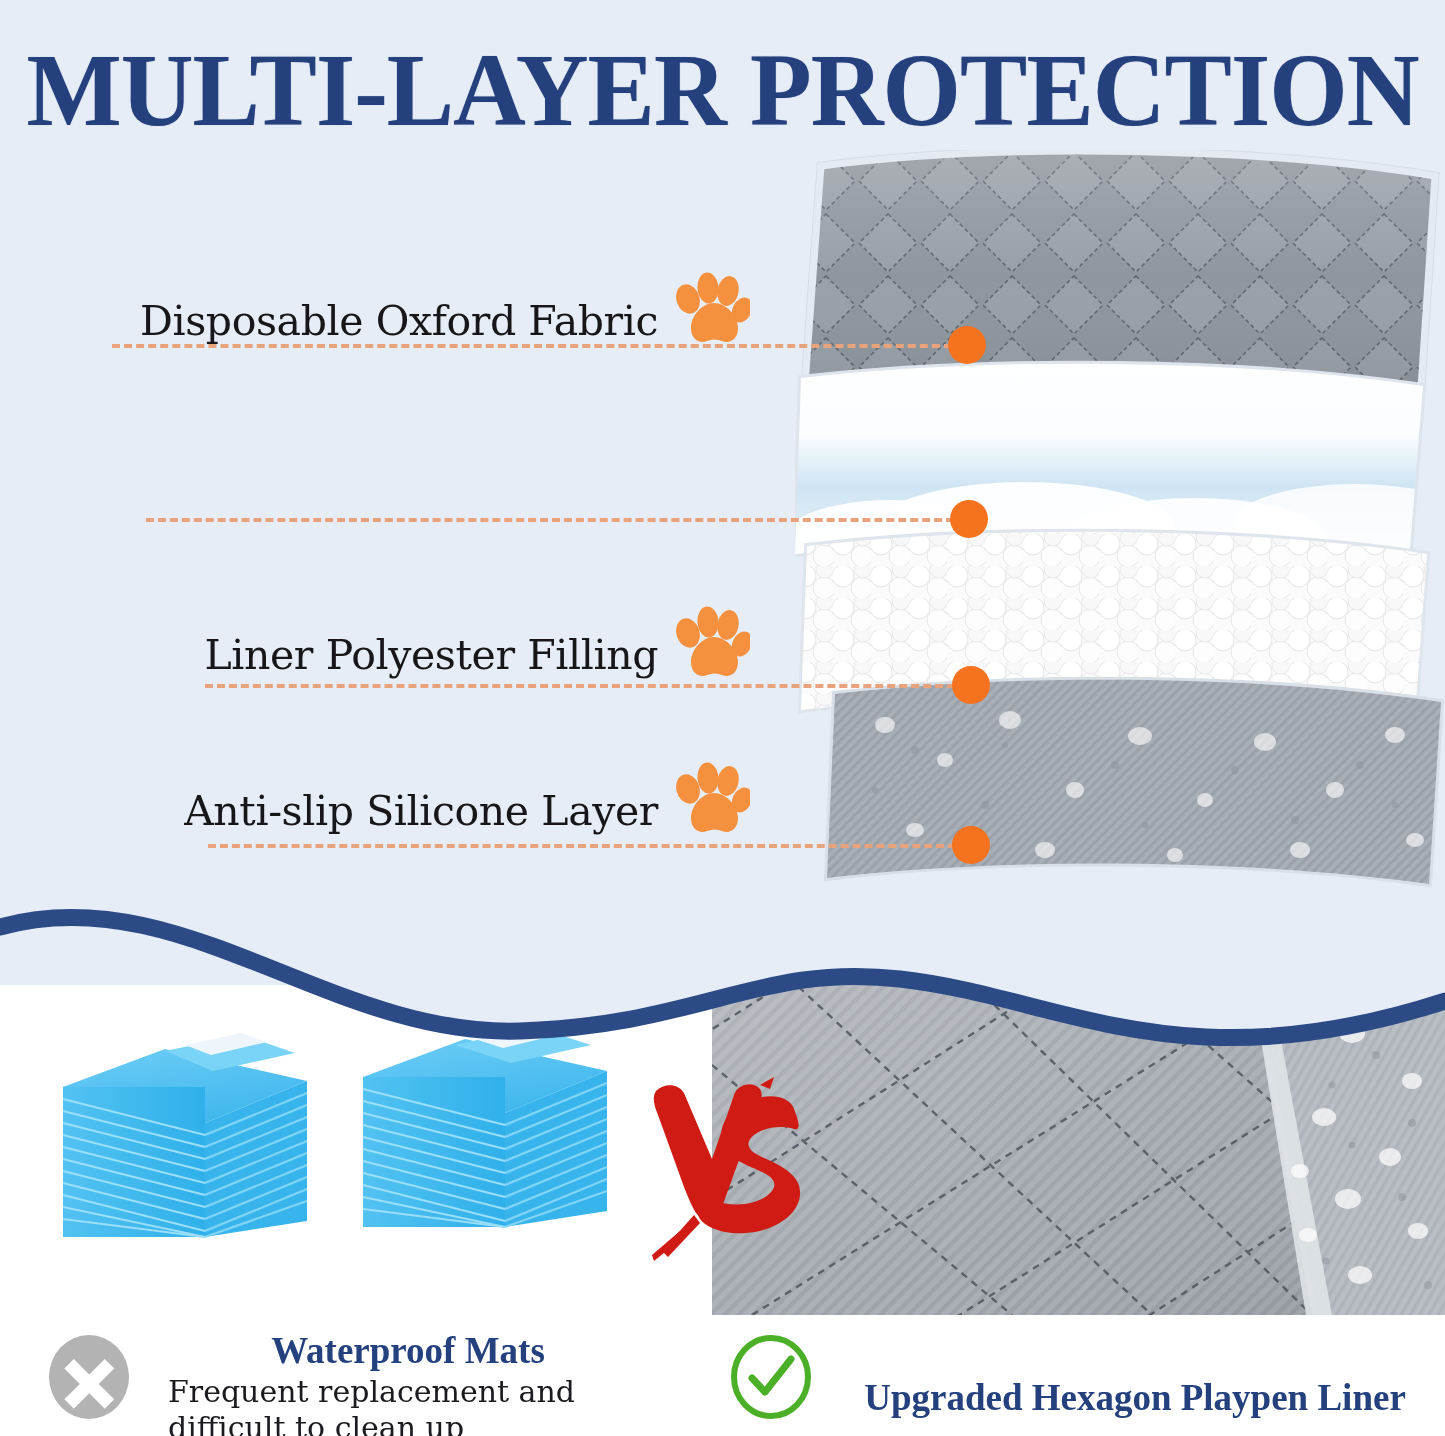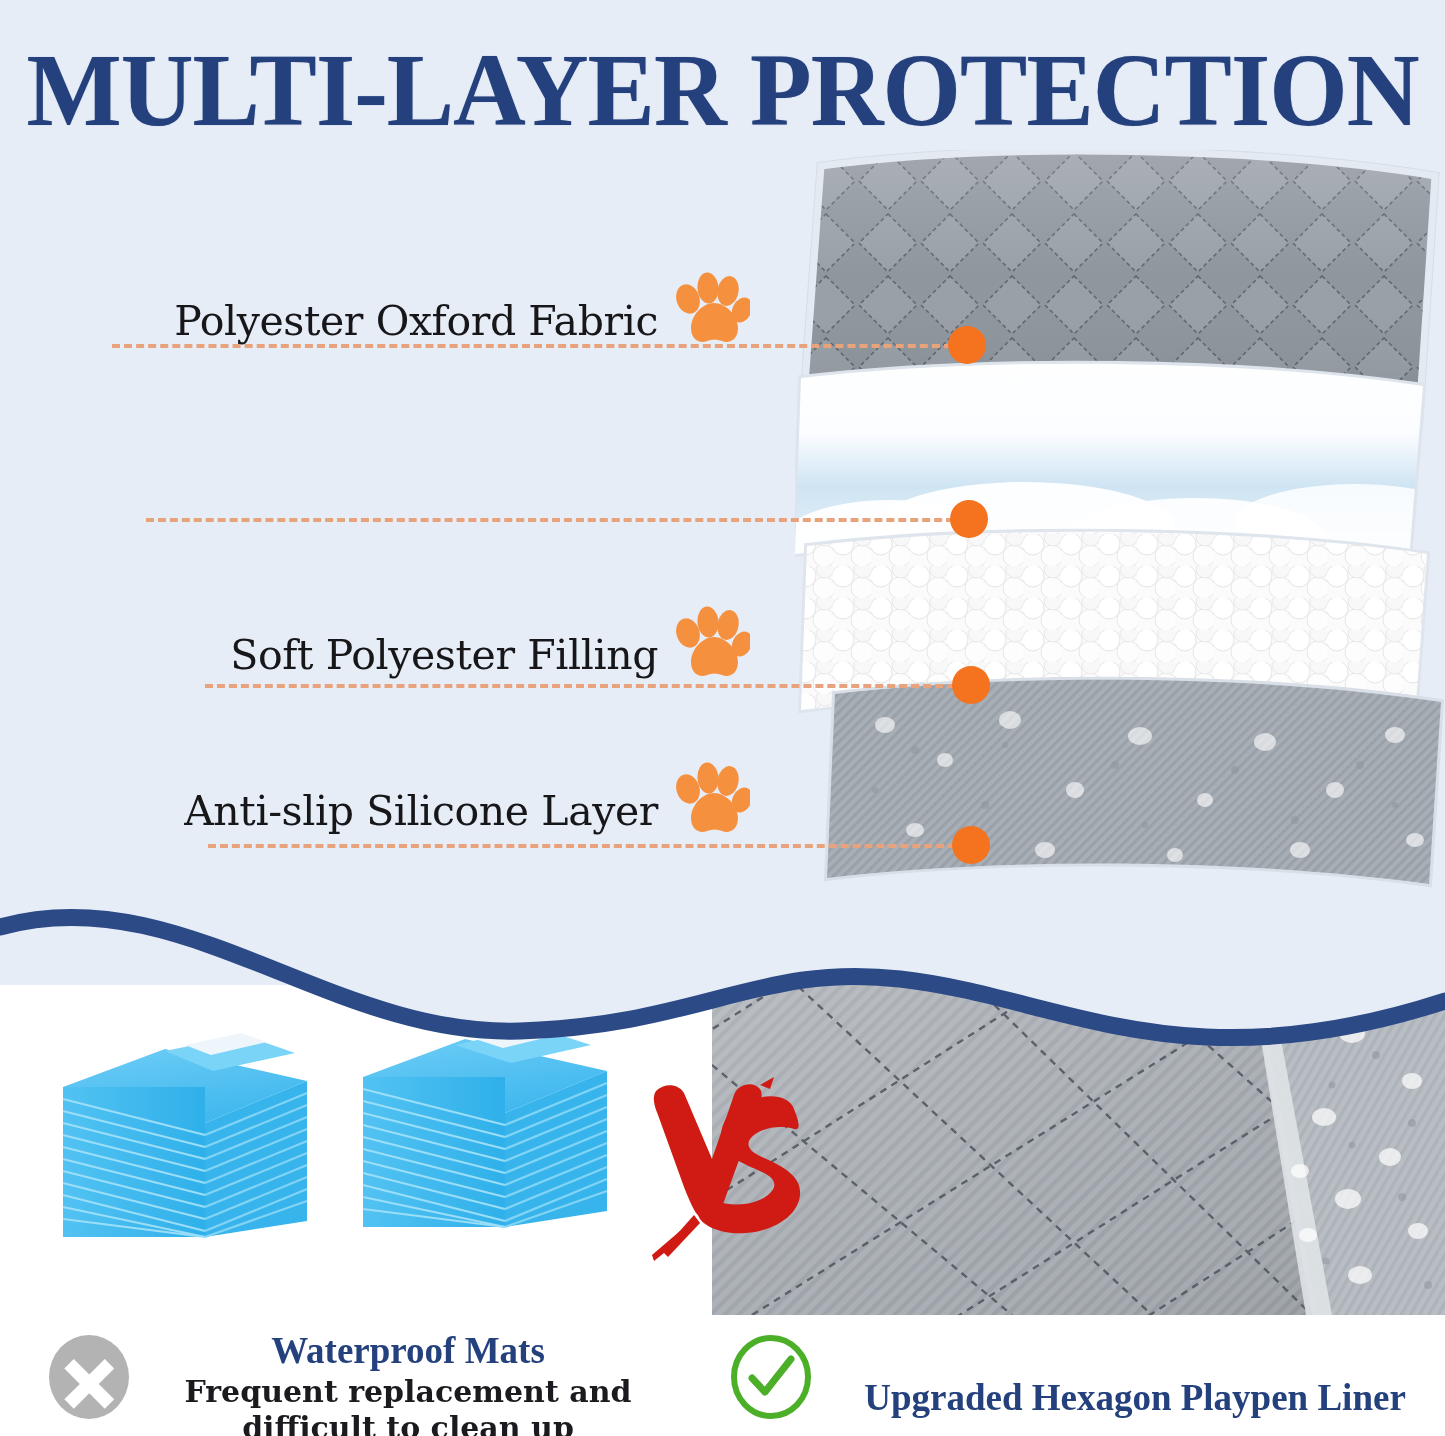--- a/index.html
+++ b/index.html
@@ -73,22 +73,21 @@
     position:absolute;
     font-family:"Liberation Serif", serif;
     font-weight:700;font-size:37px;line-height:42px;
     color:#24417e;white-space:nowrap;
   }
   .cap .csub{
     position:absolute;
     font-family:"DejaVu Serif", serif;
     font-size:30px;line-height:36px;
     color:#1b1b1f;
-    text-align:center;
-    font-weight:bold;
+    text-align:left;
   }
 </style>
 </head>
 <body>
 
 <div class="stage">
 
   <div class="top-panel"></div>
 
   <div class="title">MULTI-LAYER PROTECTION</div>
@@ -198,41 +197,41 @@
               <circle cx="350" cy="675" r="3"></circle>
             <circle cx="600" cy="655" r="3"></circle>
               <circle cx="80" cy="640" r="3"></circle>
           </g>
         </g>
       </g>
     </svg>
   </div>
 
   <div class="feat" style="left:90px;top:262px;width:660px;">
-    <span class="ftext">Polyester Oxford Fabric</span>
+    <span class="ftext">Disposable Oxford Fabric</span>
     <span class="paw">
       <svg width="78" height="78" viewBox="0 0 78 78" xmlns="http://www.w3.org/2000/svg">
         <g fill="#f5903f">
           <ellipse cx="16" cy="27" rx="11.5" ry="15" transform="rotate(-18 16 27)"></ellipse>
           <ellipse cx="36" cy="16" rx="10.5" ry="15.5" transform="rotate(-5 36 16)"></ellipse>
           <ellipse cx="56" cy="19" rx="10.5" ry="15" transform="rotate(11 56 19)"></ellipse>
           <ellipse cx="70" cy="38" rx="9.5" ry="13" transform="rotate(26 70 38)"></ellipse>
           <path d="M42 31 C54 31 66 44 66 56 C66 68 57 72 50 69 C45 67 40 67 35 69 C28 72 19 68 19 56 C19 44 30 31 42 31 Z"></path>
         </g>
       </svg>
     </span>
   </div>
   <div class="dash" style="left:112px;top:344px;width:852px;"></div>
   <div class="dot" style="left:948px;top:326px;"></div>
 
   <div class="dash" style="left:146px;top:518px;width:820px;"></div>
   <div class="dot" style="left:950px;top:500px;"></div>
 
   <div class="feat" style="left:130px;top:596px;width:620px;">
-    <span class="ftext">Soft Polyester Filling</span>
+    <span class="ftext">Liner Polyester Filling</span>
     <span class="paw">
       <svg width="78" height="78" viewBox="0 0 78 78" xmlns="http://www.w3.org/2000/svg">
         <g fill="#f5903f">
           <ellipse cx="16" cy="27" rx="11.5" ry="15" transform="rotate(-18 16 27)"></ellipse>
           <ellipse cx="36" cy="16" rx="10.5" ry="15.5" transform="rotate(-5 36 16)"></ellipse>
           <ellipse cx="56" cy="19" rx="10.5" ry="15" transform="rotate(11 56 19)"></ellipse>
           <ellipse cx="70" cy="38" rx="9.5" ry="13" transform="rotate(26 70 38)"></ellipse>
           <path d="M42 31 C54 31 66 44 66 56 C66 68 57 72 50 69 C45 67 40 67 35 69 C28 72 19 68 19 56 C19 44 30 31 42 31 Z"></path>
         </g>
       </svg>

